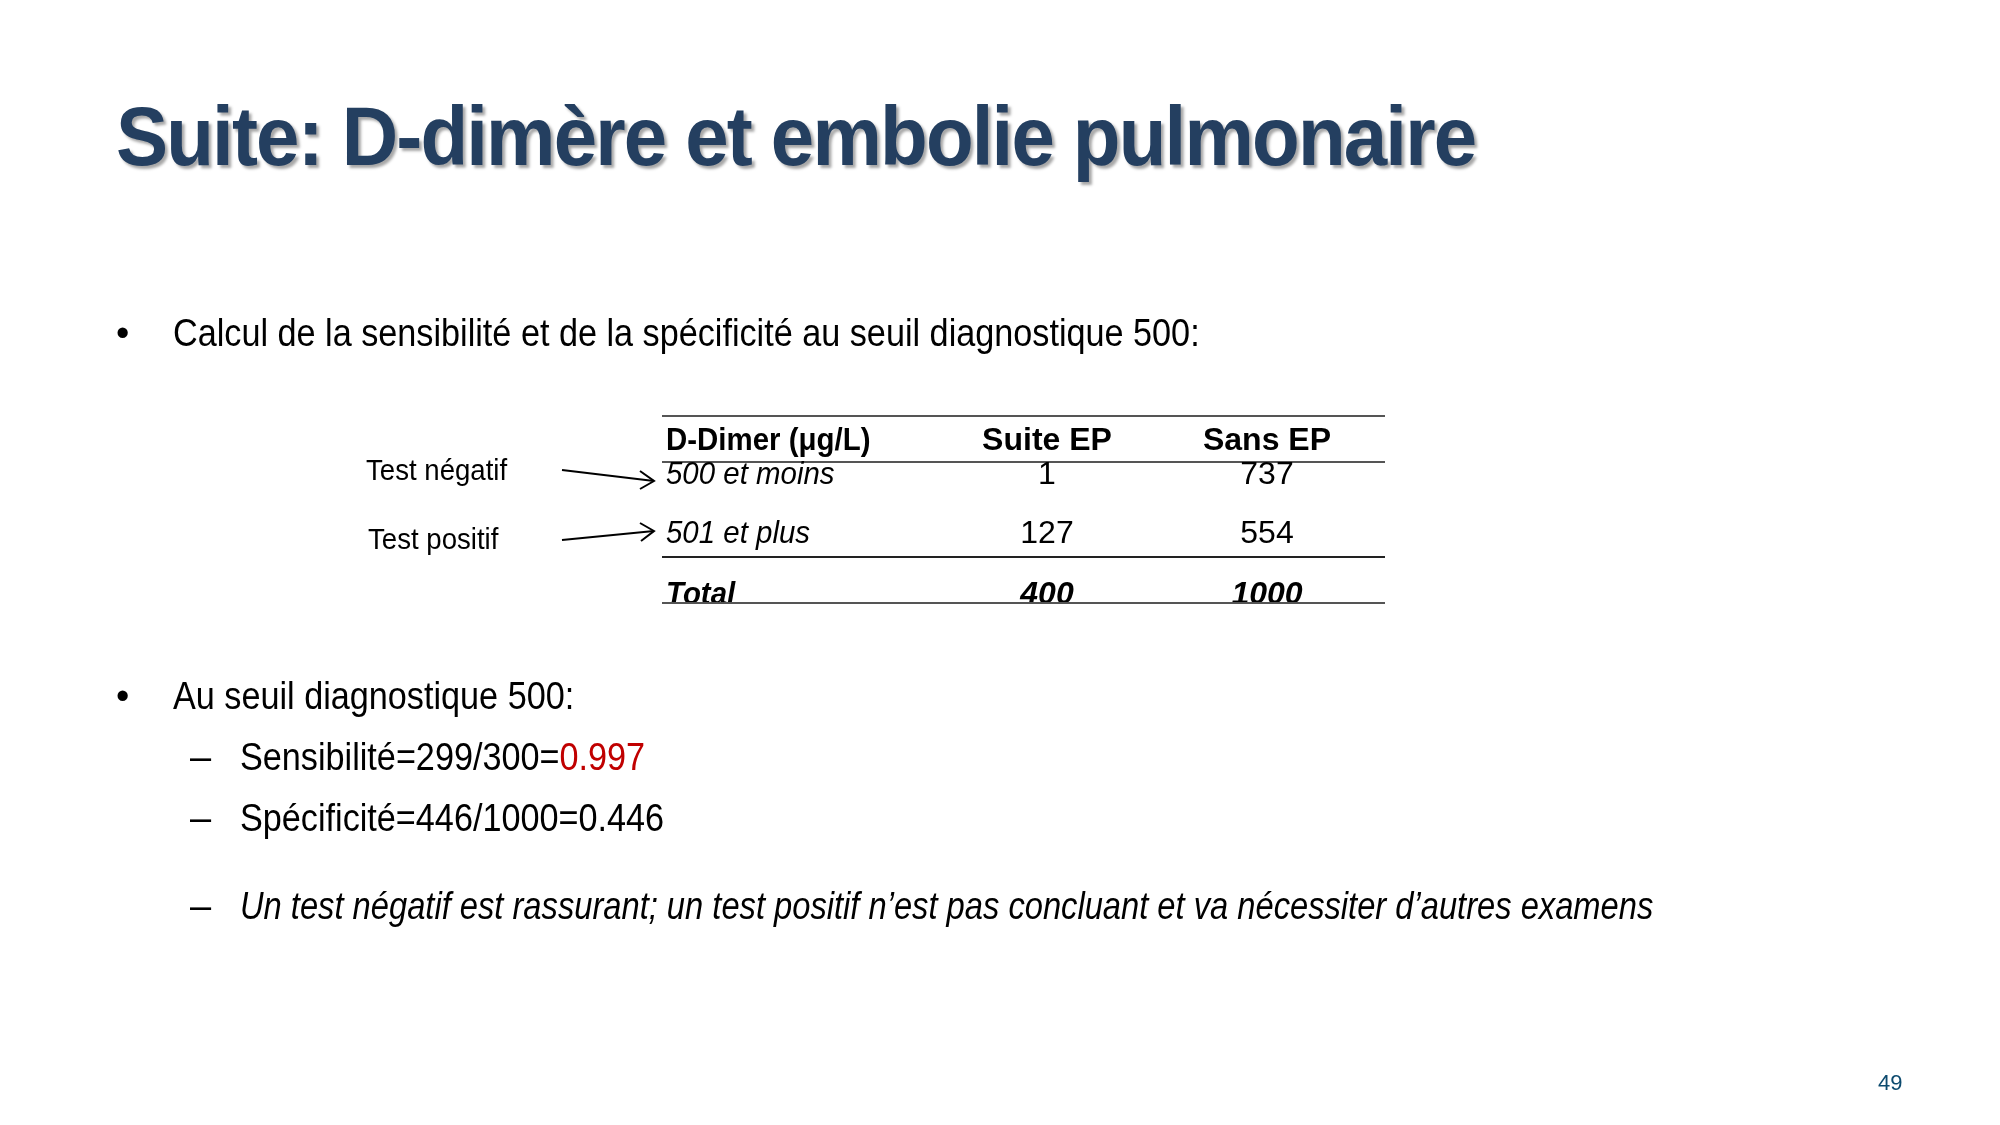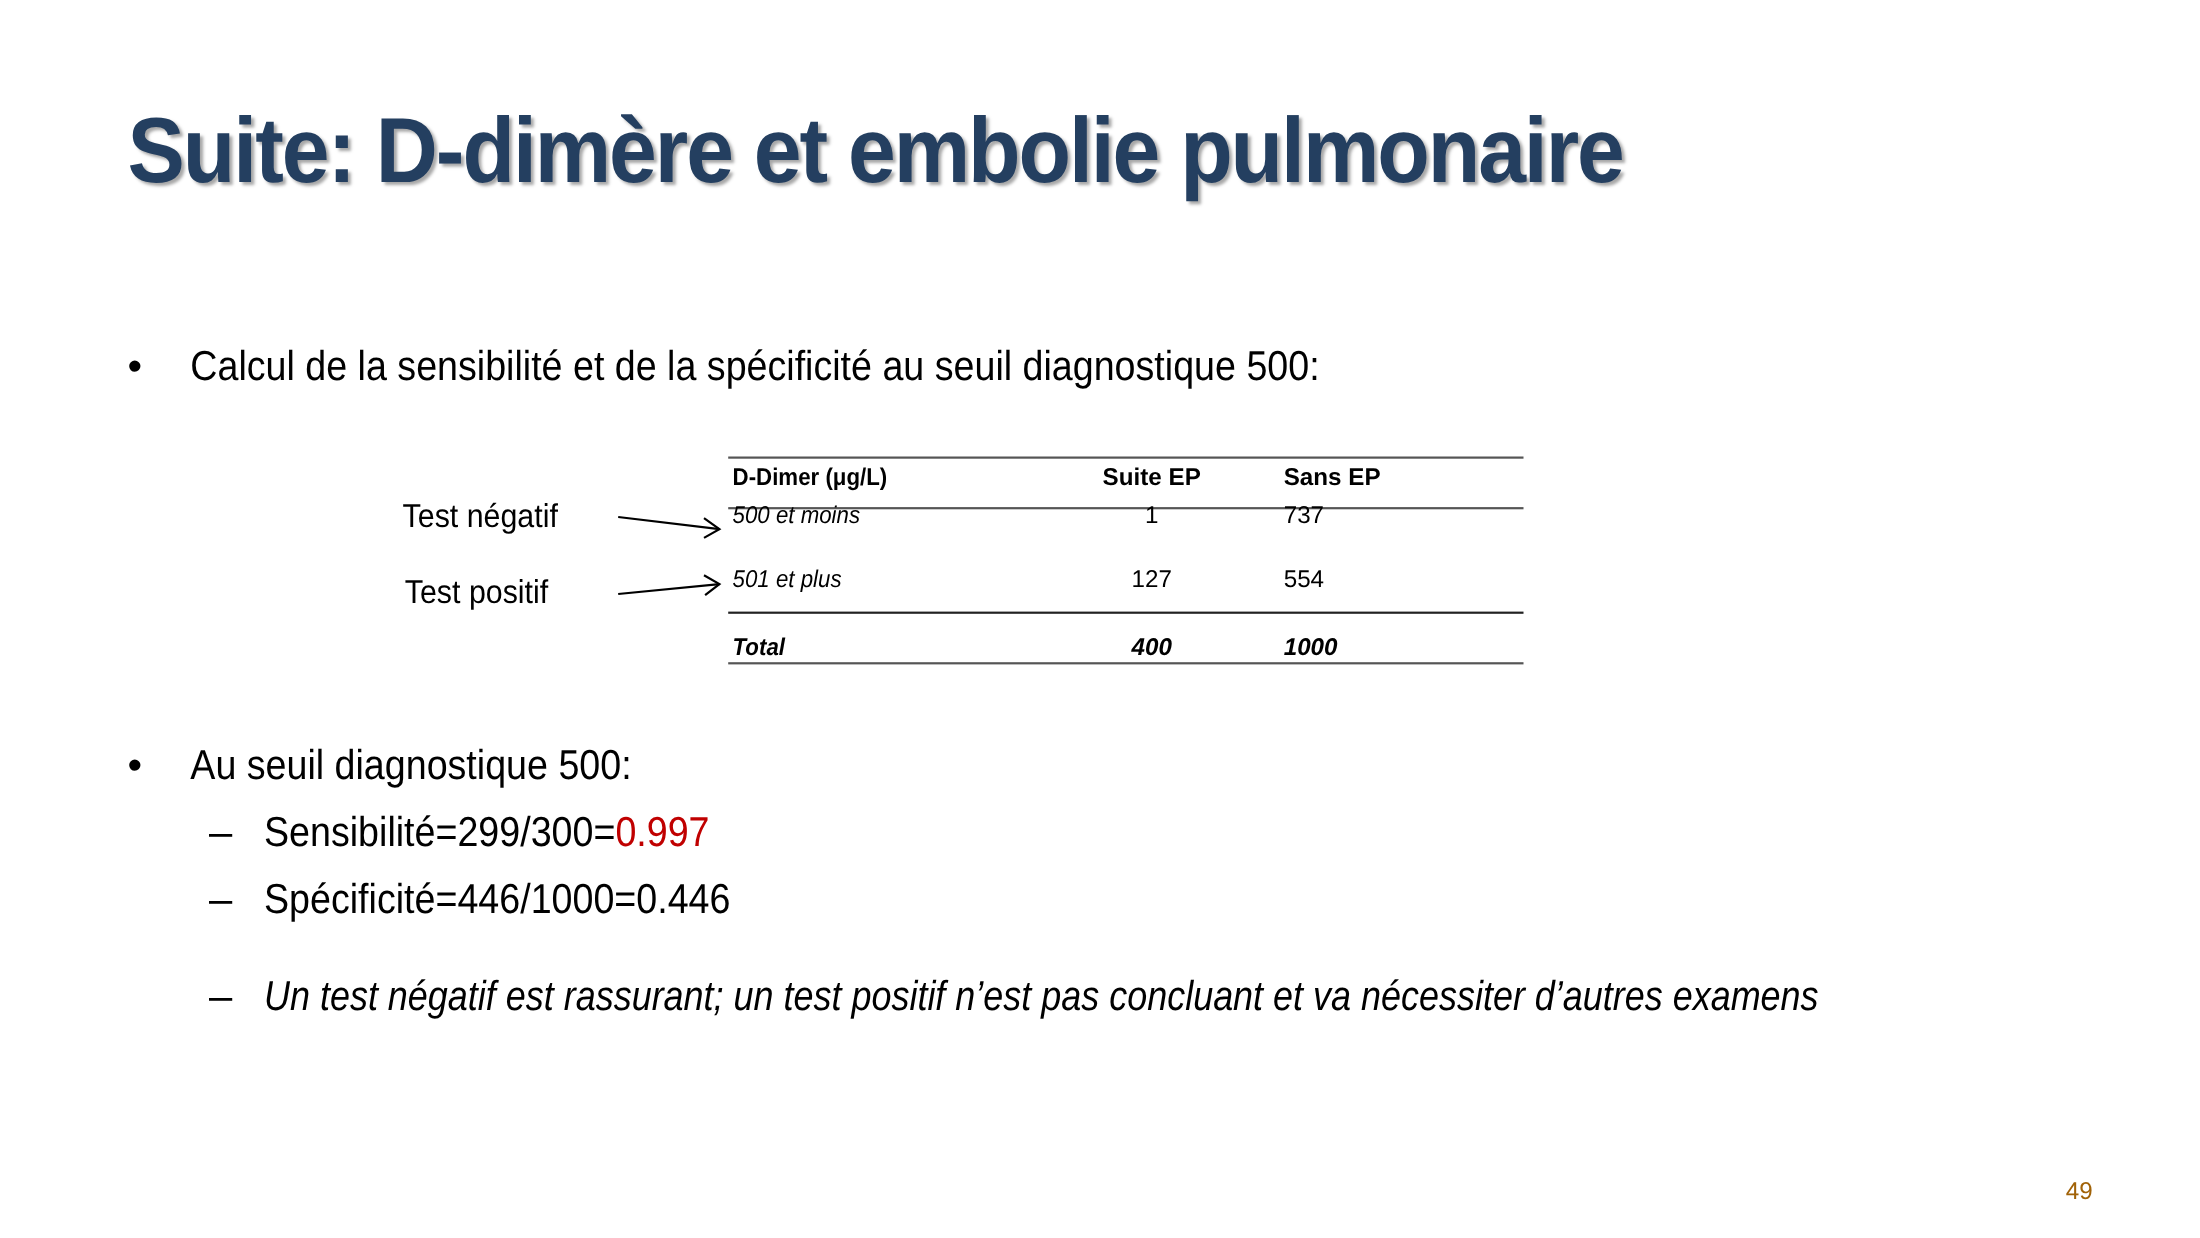--- a/index.html
+++ b/index.html
@@ -15,30 +15,30 @@
   .b2 { left:116px; top:675px; }
   .sub { position:absolute; left:190px; font-size:38px; white-space:nowrap; }
   .sub .dash { position:absolute; left:0; }
   .sub .txt { position:absolute; left:50px; transform:scaleX(0.9); transform-origin:left top; }
   .s1 { top:736px; } .s2 { top:797px; } .s3 { top:885px; }
   .s3 .txt { font-style:italic; transform:scaleX(0.86); }
   .red { color:#c00000; }
 
   .tbl { position:absolute; left:662px; top:415px; width:723px; }
   .tbl .hline { position:absolute; left:0; width:723px; height:2px; background:#555; }
-  .tbl .row { position:absolute; left:0; width:723px; height:46px; font-size:22px;text-decoration:underline; }
+  .tbl .row { position:absolute; left:0; width:723px; height:46px; font-size:32px;text-decoration:underline; }
   .tbl .c0 { position:absolute; left:4px; white-space:nowrap; transform:scaleX(0.92); transform-origin:left top; }
   .tbl .c1 { position:absolute; left:285px; width:200px; text-align:center; }
-  .tbl .c2 { position:absolute; left:505px; width:200px; }
+  .tbl .c2 { position:absolute; left:505px; width:200px; text-align:center; }
   .hdr { font-weight:bold; }
   .it { font-style:italic; }
   .tot { font-weight:bold; font-style:italic; }
 
   .lbl { position:absolute; font-size:30px; white-space:nowrap; transform:scaleX(0.92); transform-origin:left top; }
-  .page { position:absolute; left:1878px; top:1070px; font-size:22px; color:#a16207; }
+  .page { position:absolute; left:1878px; top:1070px; font-size:22px; color:#0c4a6e; }
   svg.arrows { position:absolute; left:0; top:0; }
 </style>
 </head>
 <body>
 
 <div class="title">Suite: D-dimère et embolie pulmonaire</div>
 
 <div class="bullet b1">
   <span class="dot">•</span>
   <span class="txt">Calcul de la sensibilité et de la spécificité au seuil diagnostique 500:</span>

